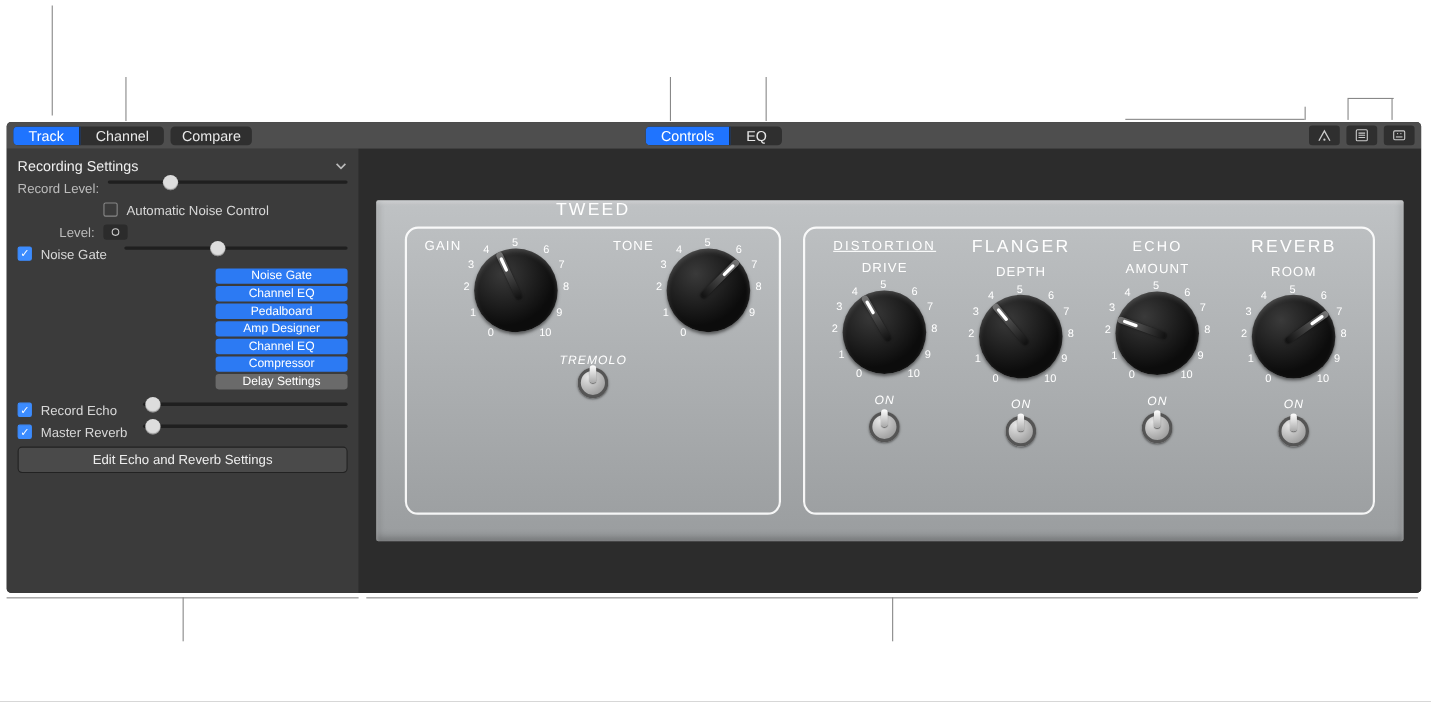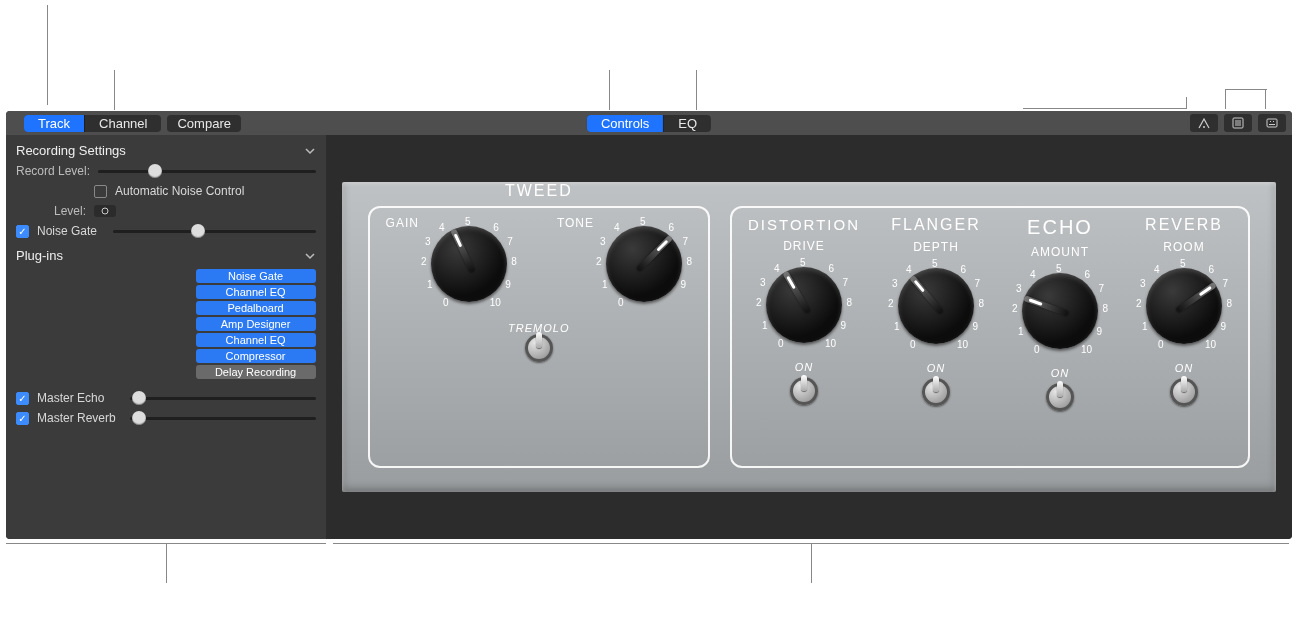--- a/index.html
+++ b/index.html
@@ -25,21 +25,21 @@
     border-radius: 4px;
     overflow: hidden;
     display: flex;
     flex-direction: column;
   }
   .toolbar {
     height: 24px;
     background: #4e4e4e;
     display: flex;
     align-items: center;
-    padding: 0 18px;
+    padding: 0 6px;
     gap: 6px;
     position: relative;
   }
   .tseg {
     display: flex;
     border-radius: 4px;
     overflow: hidden;
     background: #2f2f2f;
   }
   .tbtn {
@@ -95,21 +95,20 @@
     align-items: center;
     font-size: 13px;
     color: #eee;
   }
   .chev {
     width: 12px; height: 12px;
     transform: rotate(0deg);
   }
   .row {
     display: flex;
-    align-items: center;
     gap: 8px;
   }
   .label {
     color: #bcbcbc;
     font-size: 12px;
     min-width: 70px;
     text-align: right;
   }
   .slider {
     flex: 1;
@@ -412,56 +411,51 @@
 
 
       <div class="row">
         <span class="check on">✓</span>
         <span style="min-width:68px;">Noise Gate</span>
         <div class="slider">
           <div class="thumb" style="left:42%;"></div>
         </div>
       </div>
 
-      <div class="section-head" style="margin-top:4px;">
-        <span>Plug-ins</span>
-        <svg class="chev" viewBox="0 0 12 12">
-            <path d="M2 4l4 4 4-4" stroke="#bbb" fill="none" stroke-width="1.5"></path>
-          </svg>
-      </div>
 
       <div class="row" style="align-items:flex-start;">
         <div style="flex:1"></div>
         <div class="plugin-col">
           <div class="plugin-chip">Noise Gate</div>
           <div class="plugin-chip">Channel EQ</div>
           <div class="plugin-chip">Pedalboard</div>
           <div class="plugin-chip">Amp Designer</div>
           <div class="plugin-chip">Channel EQ</div>
           <div class="plugin-chip">Compressor</div>
-          <div class="plugin-chip grey">Delay Recording</div>
+          <div class="plugin-chip grey">Delay Settings</div>
         </div>
       </div>
 
       <div class="row" style="margin-top:6px;">
         <span class="check on">✓</span>
-        <span style="min-width:85px;">Master Echo</span>
+        <span style="min-width:85px;">Record Echo</span>
         <div class="slider">
           <div class="thumb" style="left:5%;"></div>
         </div>
       </div>
 
       <div class="row">
         <span class="check on">✓</span>
         <span style="min-width:85px;">Master Reverb</span>
         <div class="slider">
           <div class="thumb" style="left:5%;"></div>
         </div>
       </div>
 
+      <div class="wide-btn">Edit Echo and Reverb Settings</div>
     </div>
 
     <div class="main">
       <div class="amp">
 
         <div class="panel" style="flex:0 0 320px;">
           <span class="panel-title">TWEED</span>
           <div class="knobs-row">
             <div class="knob-block">
               <span class="knob-label">GAIN</span>
@@ -505,21 +499,21 @@
             </div>
           </div>
           <span class="tog-label" style="margin-top:10px;">TREMOLO</span>
           <div class="toggle"></div>
         </div>
 
         <div class="panel" style="flex:1;">
           <div class="knobs-row" style="gap:28px;">
 
             <div class="stompbox">
-              <span class="panel-title" style="position:static;font-size:15px;margin-bottom:2px;">DISTORTION</span>
+              <span class="panel-title" style="position:static;font-size:12px;margin-bottom:2px;text-decoration:underline;">DISTORTION</span>
               <span class="knob-label">DRIVE</span>
               <div class="knob-wrap">
                 <div class="knob">
                     <div class="needle" style="transform:translateX(-50%) rotate(-30deg);"></div>
                     <div class="tick" style="transform:translateX(-50%) rotate(-30deg);"></div>
                   </div>
                 <span class="knum" style="bottom:4px;left:22px;">0</span>
                   <span class="knum" style="bottom:22px;left:6px;">1</span>
                   <span class="knum" style="top:40px;left:0;">2</span>
                   <span class="knum" style="top:20px;left:4px;">3</span>
@@ -553,21 +547,21 @@
                   <span class="knum" style="top:20px;right:4px;">7</span>
                   <span class="knum" style="top:40px;right:0;">8</span>
                   <span class="knum" style="bottom:22px;right:6px;">9</span>
                   <span class="knum" style="bottom:4px;right:16px;">10</span>
               </div>
               <span class="tog-label">ON</span>
               <div class="toggle"></div>
             </div>
 
             <div class="stompbox">
-              <span class="panel-title" style="position:static;font-size:20px;margin-bottom:2px;">ECHO</span>
+              <span class="panel-title" style="position:static;font-size:13px;margin-bottom:2px;">ECHO</span>
               <span class="knob-label">AMOUNT</span>
               <div class="knob-wrap">
                 <div class="knob">
                     <div class="needle" style="transform:translateX(-50%) rotate(-70deg);"></div>
                     <div class="tick" style="transform:translateX(-50%) rotate(-70deg);"></div>
                   </div>
                 <span class="knum" style="bottom:4px;left:22px;">0</span>
                   <span class="knum" style="bottom:22px;left:6px;">1</span>
                   <span class="knum" style="top:40px;left:0;">2</span>
                   <span class="knum" style="top:20px;left:4px;">3</span>

